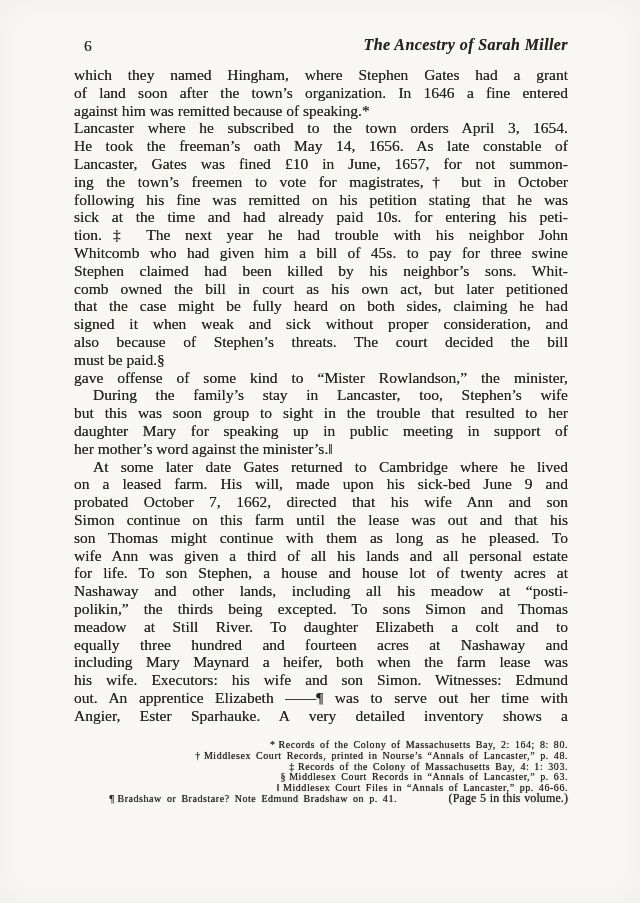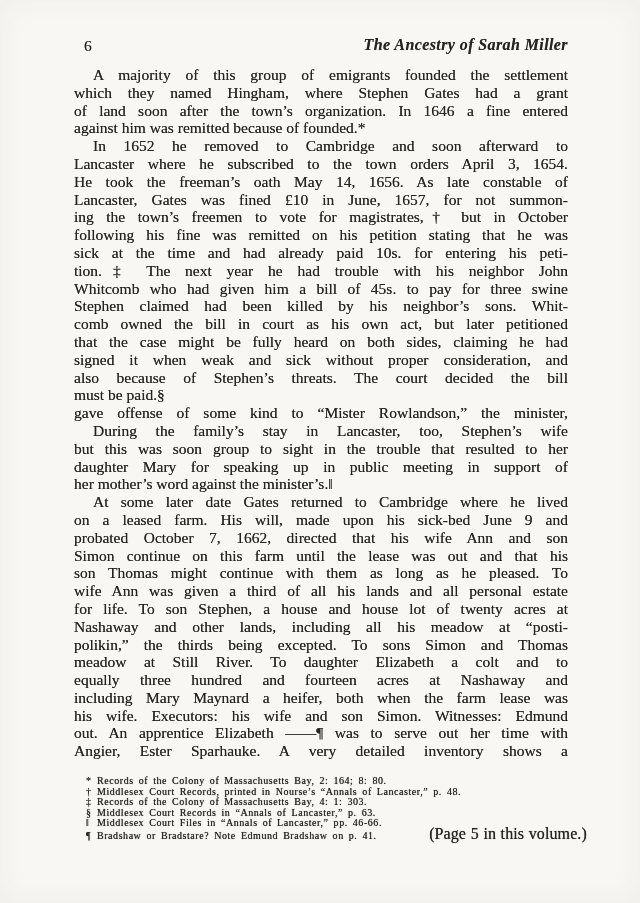--- a/index.html
+++ b/index.html
@@ -48,48 +48,47 @@
   .body-text .line.endpara{ text-align-last:left; }
   .footnotes{
     margin-top:16px;
     margin-left:12px;
     font-size:10px;
     line-height:10.6px;
     letter-spacing:0.55px;
     word-spacing:2px;
     white-space:nowrap;
     text-shadow:0 0 0.7px rgba(39,36,32,0.85);
+    text-align:right;
   }
   .fn-line{height:10.6px;}
   .fn-sym{display:inline-block;min-width:8px;margin-right:3px;}
   .fn-suffix{
-    font-size:16px;
+    font-size:12px;
     letter-spacing:0.1px;
     word-spacing:0.5px;
     margin-left:48px;
   }
 </style>
 </head>
 <body>
 
 <div class="page">
   <div class="content">
     <div class="header">
       <span class="page-number">6</span>
       <div class="running-title">The Ancestry of Sarah Miller</div>
     </div>
     <div class="body-text">
         <div>
-          <div class="line first">A majority of this group of emigrants founded the settlement</div>
           <div class="line">which they named Hingham, where Stephen Gates had a grant</div>
           <div class="line">of land soon after the town’s organization. In 1646 a fine entered</div>
-          <div class="line endpara">against him was remitted because of founded.*</div>
+          <div class="line endpara">against him was remitted because of speaking.*</div>
         </div>
         <div>
-          <div class="line first">In 1652 he removed to Cambridge and soon afterward to</div>
           <div class="line">Lancaster where he subscribed to the town orders April 3, 1654.</div>
           <div class="line">He took the freeman’s oath May 14, 1656. As late constable of</div>
           <div class="line">Lancaster, Gates was fined £10 in June, 1657, for not summon-</div>
           <div class="line">ing the town’s freemen to vote for magistrates,† but in October</div>
           <div class="line">following his fine was remitted on his petition stating that he was</div>
           <div class="line">sick at the time and had already paid 10s. for entering his peti-</div>
           <div class="line">tion.‡ The next year he had trouble with his neighbor John</div>
           <div class="line">Whitcomb who had given him a bill of 45s. to pay for three swine</div>
           <div class="line">Stephen claimed had been killed by his neighbor’s sons. Whit-</div>
           <div class="line">comb owned the bill in court as his own act, but later petitioned</div>

